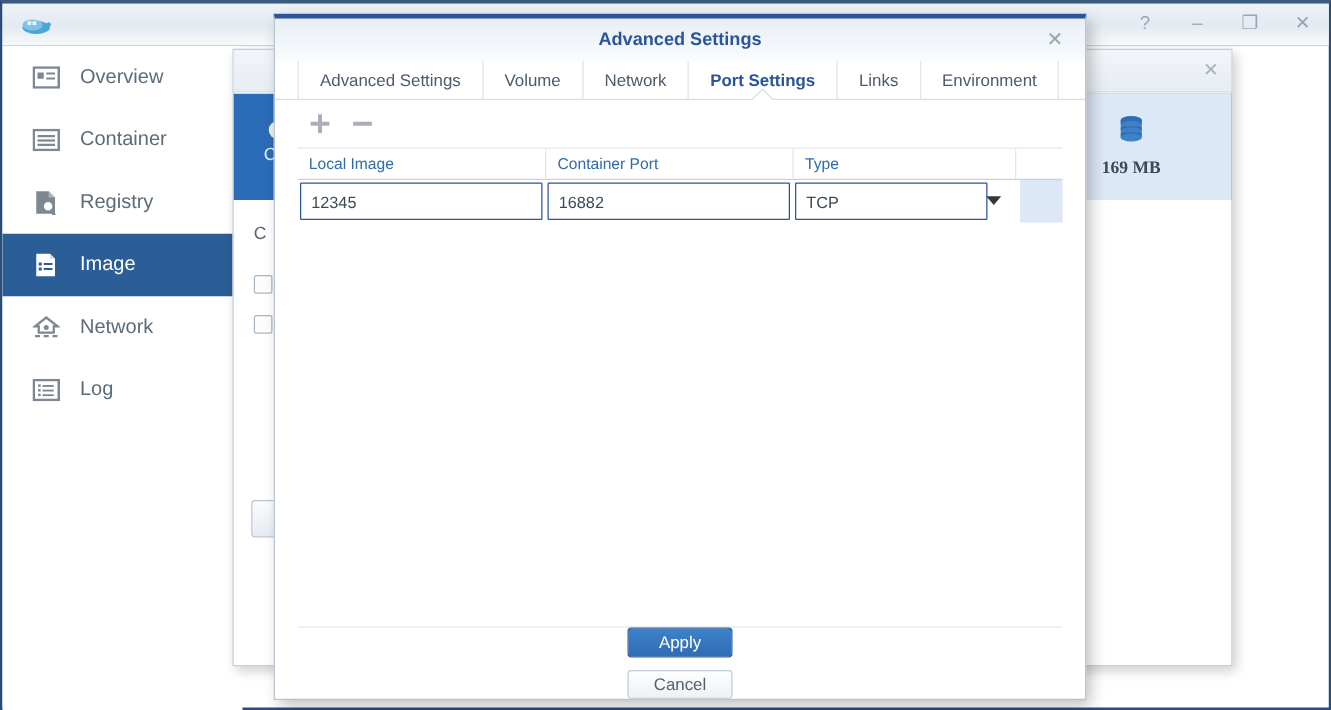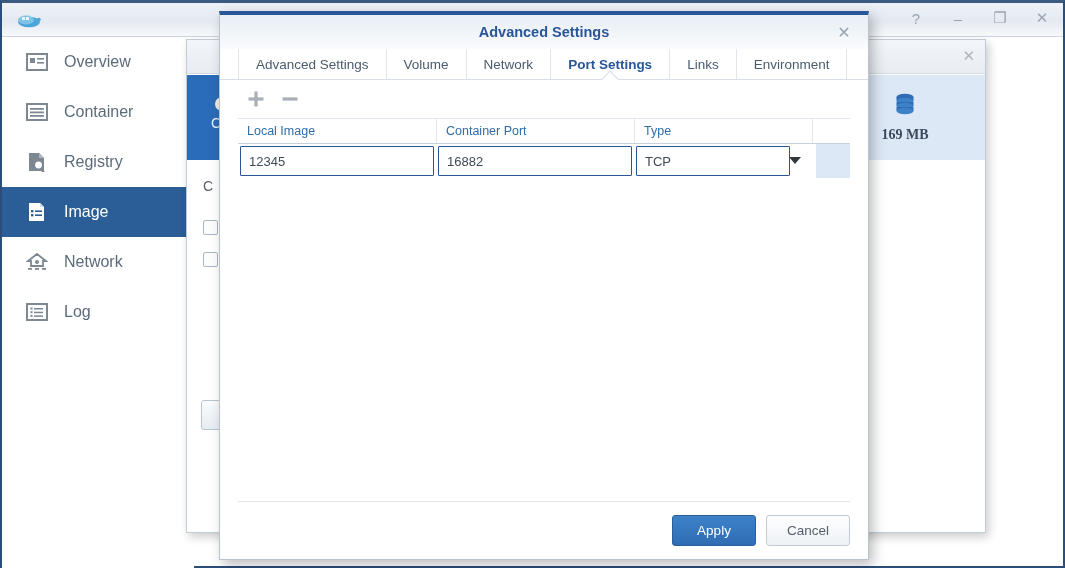--- a/index.html
+++ b/index.html
@@ -283,20 +283,21 @@
     margin-left: 4px;
   }
 
   
   .dlg-footer {
     height: 58px;
     border-top: 1px solid #dfe4ea;
     margin: 0 18px;
     display: flex; align-items: center; justify-content: flex-end;
     gap: 10px;
+    flex-direction: column;
   }
   .btn {
     height: 31px;
     min-width: 84px;
     border-radius: 3px;
     font-size: 13.5px;
     display: flex; align-items: center; justify-content: center;
     padding: 0 16px;
     font-family: "Liberation Sans", sans-serif;
   }

